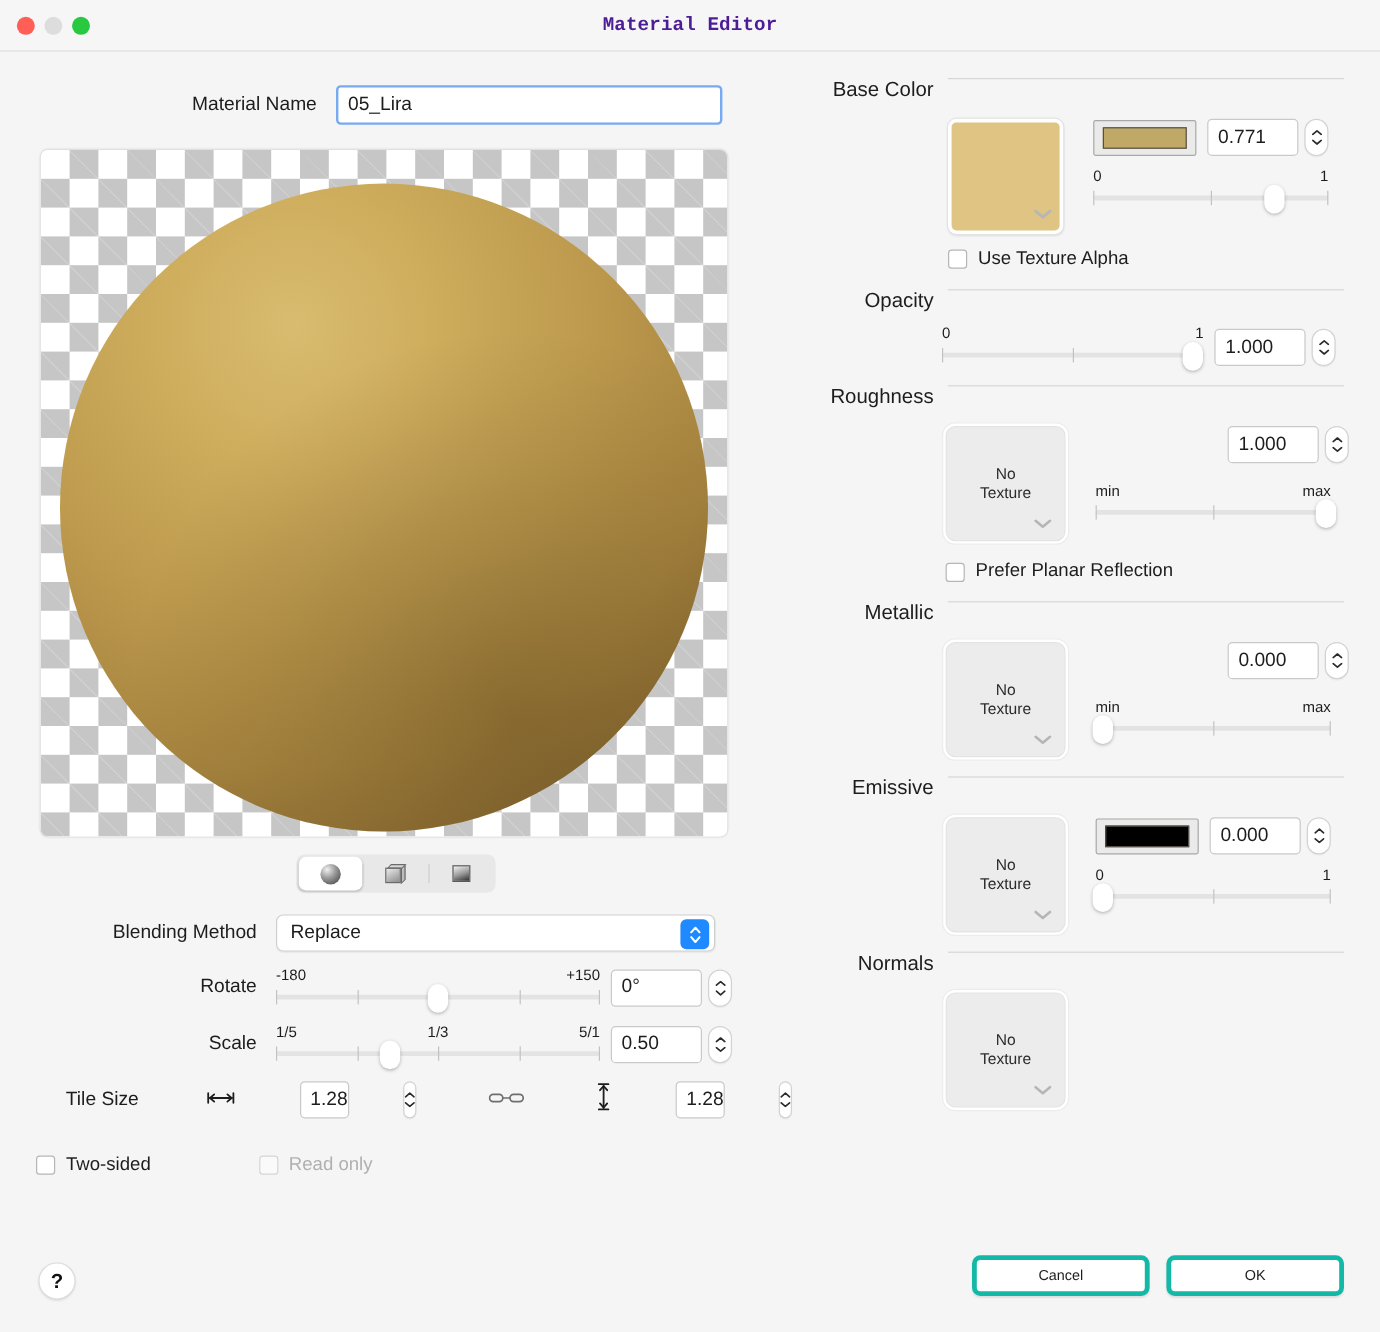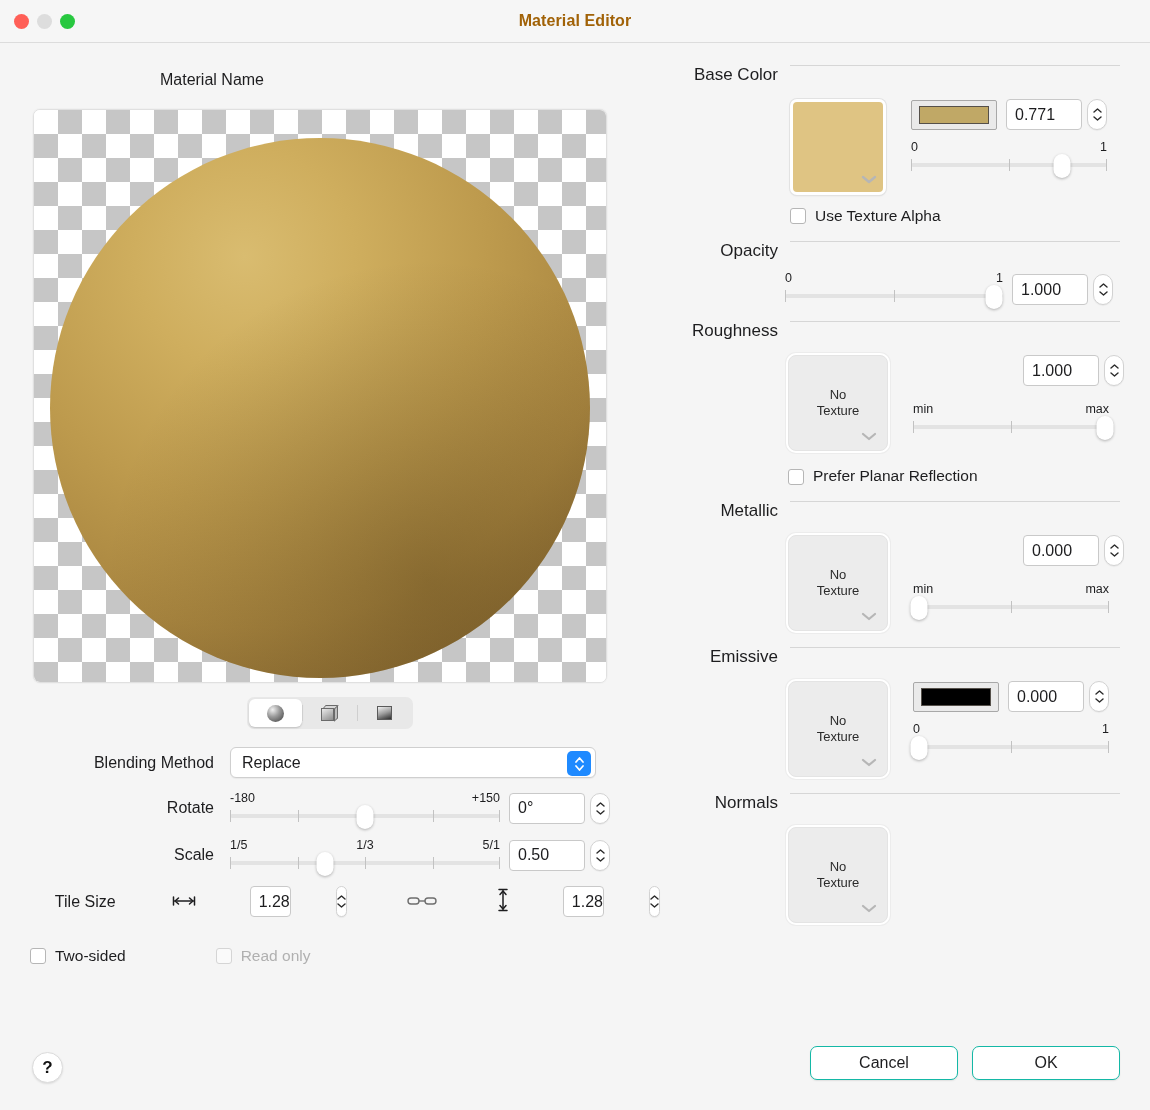--- a/index.html
+++ b/index.html
@@ -31,22 +31,23 @@
   .light { width: 15px; height: 15px; border-radius: 50%; }
   .light.red    { background: #ff5f57; }
   .light.yellow { background: #dddddd; }
   .light.green  { background: #28c840; }
   .window-title {
     position: absolute;
     left: 0; right: 0;
     text-align: center;
     font-size: 16px;
     font-weight: bold;
-    color: #a16207;
+    color: #4c1d95;
     letter-spacing: 0.1px;
+    font-family: Liberation Mono, monospace;
   }
 
   
   .content { display: flex; height: 1067px; }
   .left-pane  { width: 660px; position: relative; padding: 0; }
   .right-pane { width: 490px; position: relative; }
 
   
   .name-row {
     display: flex;
@@ -346,23 +347,23 @@
 
   
   .btn-row {
     position: absolute;
     right: 30px; bottom: 30px;
     display: flex; gap: 14px;
   }
   .btn {
     width: 148px; height: 34px;
     background: #ffffff;
-    border: 1px solid #14b8a6;
+    border: 4px solid #14b8a6;
     border-radius: 7px;
-    font-size: 16px;
+    font-size: 12px;
     display: flex; align-items: center; justify-content: center;
     box-shadow: 0 1px 1.5px rgba(0,0,0,0.09);
   }
 </style>
 </head>
 <body>
 
 <div class="titlebar">
   <div class="traffic">
     <div class="light red"></div>
@@ -371,20 +372,21 @@
   </div>
   <div class="window-title">Material Editor</div>
 </div>
 
 <div class="content">
 
   <div class="left-pane">
 
     <div class="name-row">
       <div class="name-label">Material Name</div>
+      <input class="name-input" value="05_Lira" style="">
     </div>
 
     <div class="preview-wrap">
       <div class="checker"></div>
       <div class="sphere"></div>
     </div>
 
     <div class="shape-toggle">
       <div class="shape-btn active">
         <span class="ic-sphere"></span>

